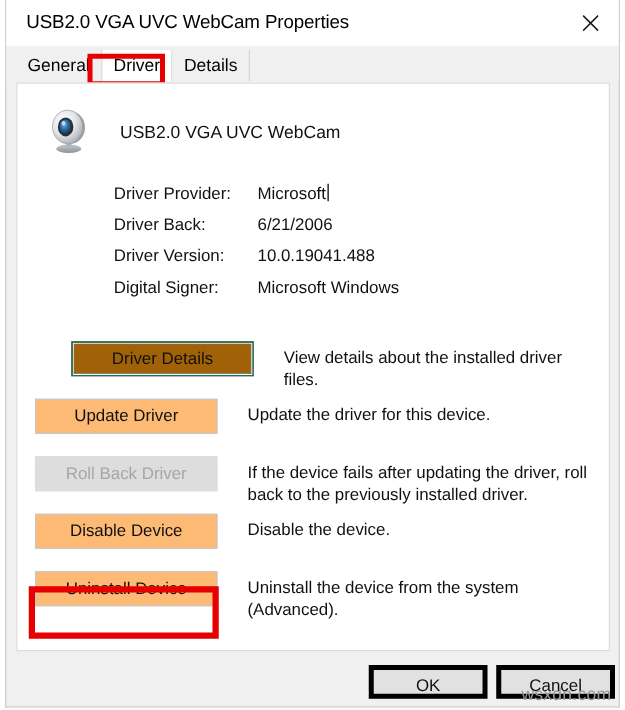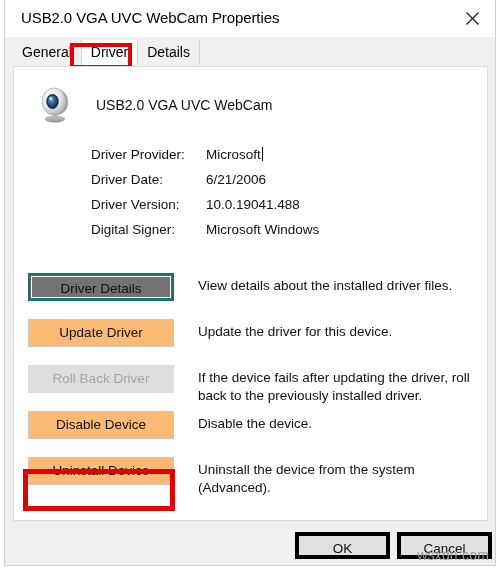--- a/index.html
+++ b/index.html
@@ -195,25 +195,26 @@
     font-family: "Liberation Sans", sans-serif;
     font-size: 13.5px;
     color: #101010;
     text-align: center;
     line-height: 26px;
     box-sizing: border-box;
     cursor: default;
     padding: 0;
   }
   .act-btn.focused {
-    border: 3px solid #0f766e;
-    background: #737373;
+    border: 1px solid #0f766e;
+    background: #a16207;
     box-shadow: inset 0 0 0 1px #ffffff;
     outline: 1px dotted #707070;
     outline-offset: -3px;
+    margin-left: 29px;
   }
   .act-btn.disabled {
     background: #dddddd;
     border: 1px solid #dddddd;
     color: #a6a6a6;
   }
   .act-desc {
     margin-left: 24px;
     font-size: 13.5px;
     line-height: 18px;
@@ -328,21 +329,21 @@
       </div>
       <div class="device-name">USB2.0 VGA UVC WebCam</div>
     </div>
 
     <div class="props">
       <div class="prop-row">
         <span class="prop-label">Driver Provider:</span>
         <span class="prop-value"><span>Microsoft</span><span class="caret"></span></span>
       </div>
       <div class="prop-row">
-        <span class="prop-label">Driver Date:</span>
+        <span class="prop-label">Driver Back:</span>
         <span class="prop-value">6/21/2006</span>
       </div>
       <div class="prop-row">
         <span class="prop-label">Driver Version:</span>
         <span class="prop-value">10.0.19041.488</span>
       </div>
       <div class="prop-row">
         <span class="prop-label">Digital Signer:</span>
         <span class="prop-value">Microsoft Windows</span>
       </div>

